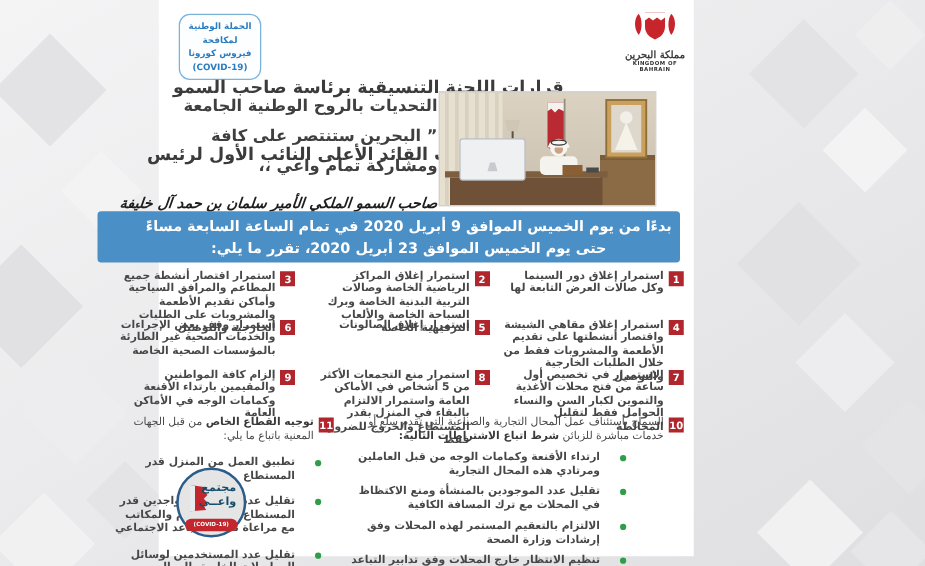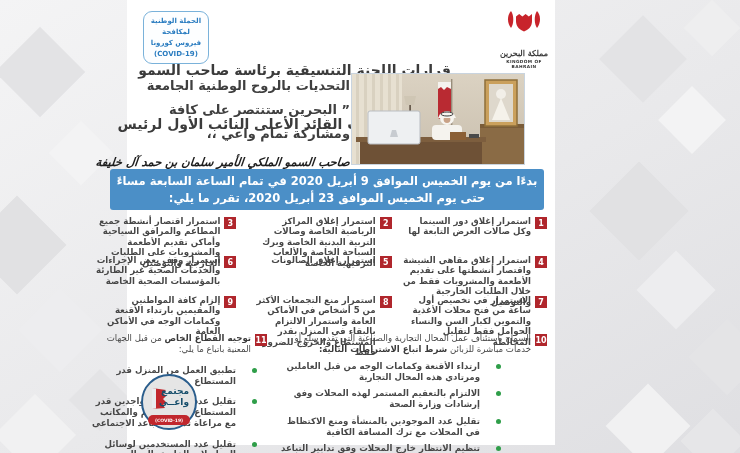--- a/index.html
+++ b/index.html
@@ -18,21 +18,21 @@
   
   .cbadge{
     position:absolute;left:16px;top:11px;width:66px;
     border:1.5px solid #7ab2da;border-radius:9px;background:#fdfeff;
     color:#2a7cc0;font-size:7px;font-weight:bold;text-align:center;
     line-height:1.55;padding:4px 2px;box-sizing:border-box;
   }
   .cbadge .ltr{direction:ltr;}
   
   .emblem{position:absolute;right:2px;top:8px;width:58px;text-align:center;}
-  .emblem .ar{font-family:"DejaVu Serif","Liberation Serif",serif;font-weight:bold;font-size:8px;color:#3c3c3c;margin-top:11px;}
+  .emblem .ar{font-family:"DejaVu Serif","Liberation Serif",serif;font-weight:bold;font-size:8px;color:#3c3c3c;margin-top:1px;}
   .emblem .en{direction:ltr;font-size:4.3px;letter-spacing:.4px;color:#333;margin-top:1px;font-weight:bold;}
   
   .title{
     position:absolute;right:104px;top:13px;width:346px;text-align:right;
     font-weight:bold;font-size:14px;color:#3b3b3b;line-height:27px;margin-top:44px;
   }
   
   .quote{
     position:absolute;right:205px;top:74px;width:210px;text-align:right;
     font-weight:bold;font-size:13px;color:#3f3f3f;line-height:24px;
@@ -45,21 +45,21 @@
   
   .photo{
     position:absolute;right:30px;top:73px;width:172px;height:90px;
     border:1px solid #c9d4df;box-sizing:content-box;background:#d6cdbd;
   }
   
   .banner{
     position:absolute;right:11px;top:169px;width:434px;height:41px;
     background:#4b8fc7;border-radius:3px;color:#fff;font-weight:bold;
     font-size:11.5px;text-align:center;display:flex;flex-direction:column;
-    justify-content:center;gap:3px;line-height:1.25;
+    justify-content:center;gap:3px;line-height:1.25;padding-left:32px;
   }
   
   .grid{
     position:absolute;right:8px;top:216px;width:456px;
     display:grid;grid-template-columns:1fr 1fr 1fr;grid-template-rows:39px 40px auto;
     column-gap:10px;direction:rtl;
   }
   .item{display:flex;gap:4px;align-items:flex-start;}
   .nbadge{
     width:12px;height:12px;flex:0 0 12px;background:#b0262c;color:#fff;
@@ -251,25 +251,25 @@
         <span class="nbadge">10</span>
         <span class="sec-text"><span>السماح باستئناف عمل المحال التجارية والصناعية التي تقدم سلع أو خدمات مباشرة للزبائن </span><b>شرط اتباع الاشتراطات التالية:</b></span>
       </div>
       <div class="bullets">
         <div class="bullet">
           <span class="dot"></span>
           <span class="btext">ارتداء الأقنعة وكمامات الوجه من قبل العاملين ومرتادي هذه المحال التجارية</span>
         </div>
         <div class="bullet">
           <span class="dot"></span>
+          <span class="btext">تقليل عدد الموجودين بالمنشأة ومنع الاكتظاظ في المحلات مع ترك المسافة الكافية</span>
+        </div>
+        <div class="bullet">
+          <span class="dot"></span>
           <span class="btext">الالتزام بالتعقيم المستمر لهذه المحلات وفق إرشادات وزارة الصحة</span>
-        </div>
-        <div class="bullet">
-          <span class="dot"></span>
-          <span class="btext">تقليل عدد الموجودين بالمنشأة ومنع الاكتظاظ في المحلات مع ترك المسافة الكافية</span>
         </div>
         <div class="bullet">
           <span class="dot"></span>
           <span class="btext">تنظيم الانتظار خارج المحلات وفق تدابير التباعد الاجتماعي حسب إرشادات وزارة الصحة</span>
         </div>
       </div>
     </div>
 
     <div class="sec11">
       <div class="sec-head">

